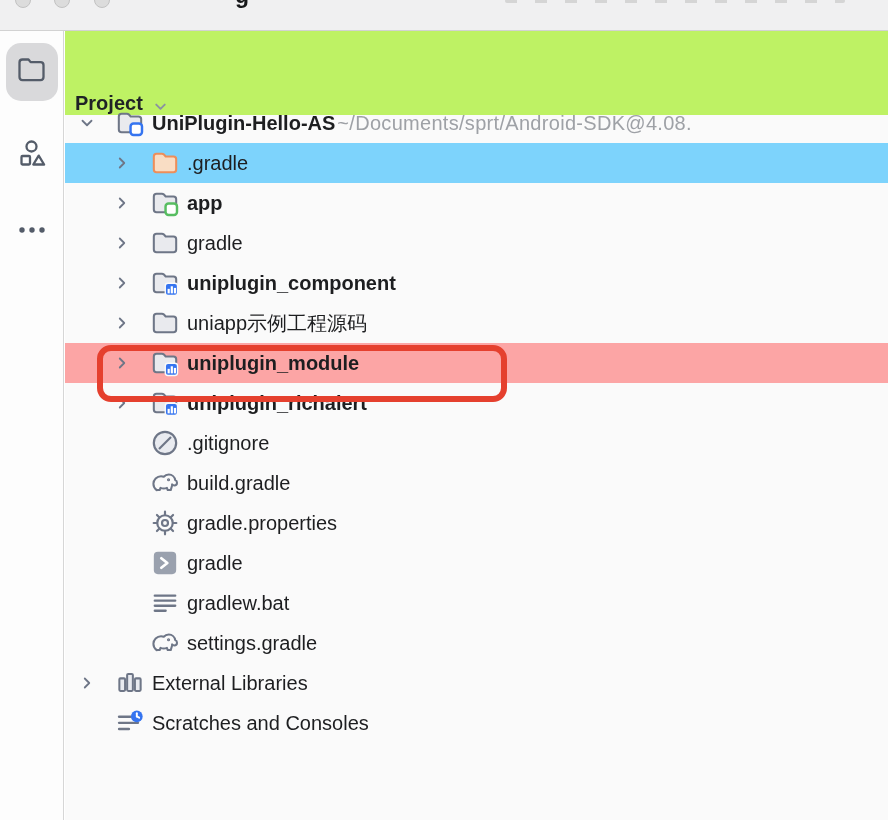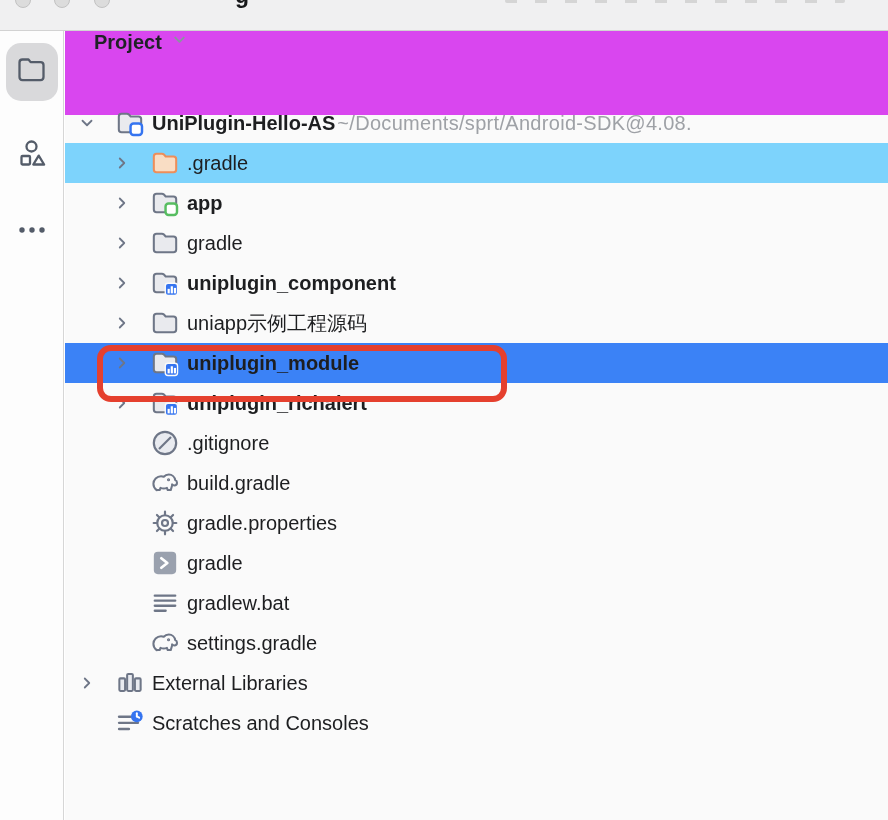--- a/index.html
+++ b/index.html
@@ -19,21 +19,21 @@
   .stripe{position:absolute;left:0;top:31px;width:64px;bottom:0;background:#fdfdfd;
           border-right:1px solid #d6d6d6;box-sizing:border-box;padding-top:12px}
   .tool{width:52px;height:58px;margin:0 auto;display:flex;align-items:center;
         justify-content:center;border-radius:15px}
   .tool.selected{background:#d9d9db}
   .tool + .tool{margin-top:25px}
   .tool:last-child{margin-top:28px;height:40px}
 
   
   .panel{position:absolute;left:65px;top:31px;right:0;bottom:0;background:#fafafa;overflow:hidden}
-  .panel-header{height:84px;background:#d946ef;display:flex;align-items:flex-start;padding-left:29px}
+  .panel-header{height:84px;background:#bef264;display:flex;align-items:flex-end;padding-left:10px}
   .panel-title{font-size:20px;font-weight:700;color:#1f2226}
   .hdr-chev{margin-left:9px;display:flex;align-items:center}
 
   .tree{position:absolute;left:0;top:72px;right:0}
   .row{display:flex;align-items:center;height:40px;position:relative}
   .row .indent{flex:0 0 13px}
   .row.d1 .indent{flex:0 0 48px}
   .chev{flex:0 0 37px;display:flex;align-items:center}
   .chev svg{width:18px;height:18px}
   .icon{flex:0 0 30px;height:30px;margin-right:7px}
@@ -184,21 +184,21 @@
           </svg>
         </span>
     <span class="icon">
           <svg viewBox="0 0 22 22">
             <path d="M2.8 6.2c0-1.1.9-2 2-2h3.9c.6 0 1.1.2 1.5.6l1.3 1.4h5.7c1.1 0 2 .9 2 2v7.6c0 1.1-.9 2-2 2H4.8c-1.1 0-2-.9-2-2z" fill="#e9eaee" stroke="#6e7687" stroke-width="1.5" stroke-linejoin="round"></path>
           </svg>
         </span>
     <span class="label">uniapp示例工程源码</span>
 
   </div>
-      <div class="row d1 bold" style="background: #3b82f6;">
+      <div class="row d1 bold" style="background: #fca5a5;">
     <span class="indent"></span>
     <span class="chev">
           <svg viewBox="0 0 16 16" fill="none">
             <path d="M6 4l4 4-4 4" stroke="#6e7687" stroke-width="1.6" stroke-linecap="round" stroke-linejoin="round"></path>
           </svg>
         </span>
     <span class="icon">
           <svg viewBox="0 0 22 22">
             <path d="M2.8 6.2c0-1.1.9-2 2-2h3.9c.6 0 1.1.2 1.5.6l1.3 1.4h5.7c1.1 0 2 .9 2 2v7.6c0 1.1-.9 2-2 2H4.8c-1.1 0-2-.9-2-2z" fill="#e9eaee" stroke="#6e7687" stroke-width="1.5" stroke-linejoin="round"></path>
             <rect x="11.2" y="11.2" width="9" height="9" rx="2" fill="#3574f0" stroke="#fafafa" stroke-width="1"></rect>

